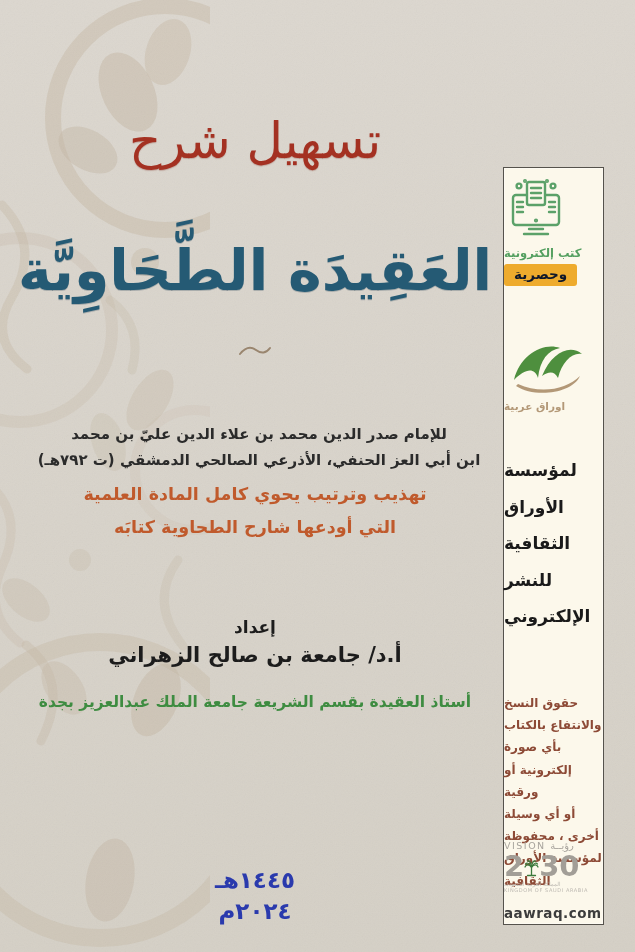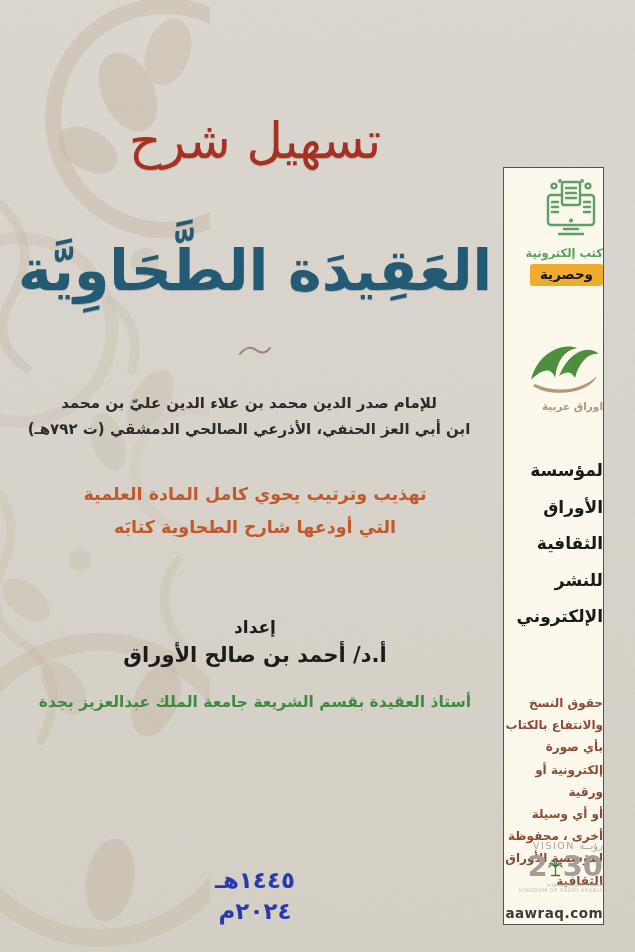--- a/index.html
+++ b/index.html
@@ -26,21 +26,21 @@
   .prep-title { top:693px; font-size:15.5px; font-weight:bold; color:#3e8c41; }
   .year { font-size:23px; font-weight:bold; color:#2a3aad; }
   .year-hijri { top:867px; }
   .year-greg  { top:898px;text-align:center; }
 
   .sidebar {
     left:503px; top:167px; width:101px; height:758px;
     background:#fcf8eb; border:1px solid #55524c;
     box-shadow:0 0 0 1px rgba(255,255,255,.35) inset;
   }
-  .sb { position:absolute; left:0; width:100%; text-align:right; }
+  .sb { position:absolute; left:0; width:100%; text-align:left; }
   .ebook-icon-wrap { top:9px; }
   .ebook-label { top:78px; font-size:11.5px; font-weight:bold; color:#55a061; direction:rtl; }
   .badge-wrap { top:96px; }
   .badge { display:inline-block; background:#eeab2d; color:#0f172a; font-size:13.5px;
     font-weight:bold; padding:2px 10px 4px; border-radius:3px; direction:rtl; }
   .awraq-wrap { top:168px; }
   .awraq-text { top:232px; font-size:10.5px; font-weight:bold; color:#b39877; direction:rtl; }
   .publisher { top:284px; font-size:17px; font-weight:bold; color:#1a1a1a;
     line-height:2.15; direction:rtl; }
   .copyright { top:524px; font-size:12px; font-weight:bold; color:#8d4a36;
@@ -99,32 +99,32 @@
   </svg>
 
   <div class="abs main-col series-title">تسهيل شرح</div>
 
   <div class="abs main-title" style="text-align:center; direction:rtl;">العَقِيدَة الطَّحَاوِيَّة</div>
 
   <svg class="abs flourish" width="34" height="16" viewBox="0 0 34 16" aria-hidden="true">
     <path d="M2,12 q8,-10 16,-4 q8,6 14,-2" fill="none" stroke="#8a7258" stroke-width="2" stroke-linecap="round" opacity="0.8"></path>
   </svg>
 
-  <div class="abs author-block main-col" style="left:14px;width:470px;">
+  <div class="abs author-block main-col" style="left:24px;width:470px;margin-top:31px;">
     <div>للإمام صدر الدين محمد بن علاء الدين عليّ بن محمد</div>
     <div>ابن أبي العز الحنفي، الأذرعي الصالحي الدمشقي (ت ٧٩٢هـ)</div>
   </div>
 
   <div class="abs desc-block main-col" style="left:20px;width:470px;">
     <div>تهذيب وترتيب يحوي كامل المادة العلمية</div>
     <div>التي أودعها شارح الطحاوية كتابَه</div>
   </div>
 
   <div class="abs main-col prep-label">إعداد</div>
-  <div class="abs main-col prep-name">أ.د/ أحمد بن صالح الأوراق</div>
+  <div class="abs main-col prep-name">أ.د/ جامعة بن صالح الزهراني</div>
   <div class="abs main-col prep-title">أستاذ العقيدة بقسم الشريعة جامعة الملك عبدالعزيز  بجدة</div>
 
   <div class="abs main-col year year-hijri">١٤٤٥هـ</div>
   <div class="abs main-col year year-greg">٢٠٢٤م</div>
 
   <aside class="abs sidebar">
 
     <div class="sb ebook-icon-wrap">
       <svg width="64" height="62" viewBox="0 0 64 62" aria-hidden="true">
         <g fill="none" stroke="#5ba169" stroke-width="2.4" stroke-linecap="round" stroke-linejoin="round">

